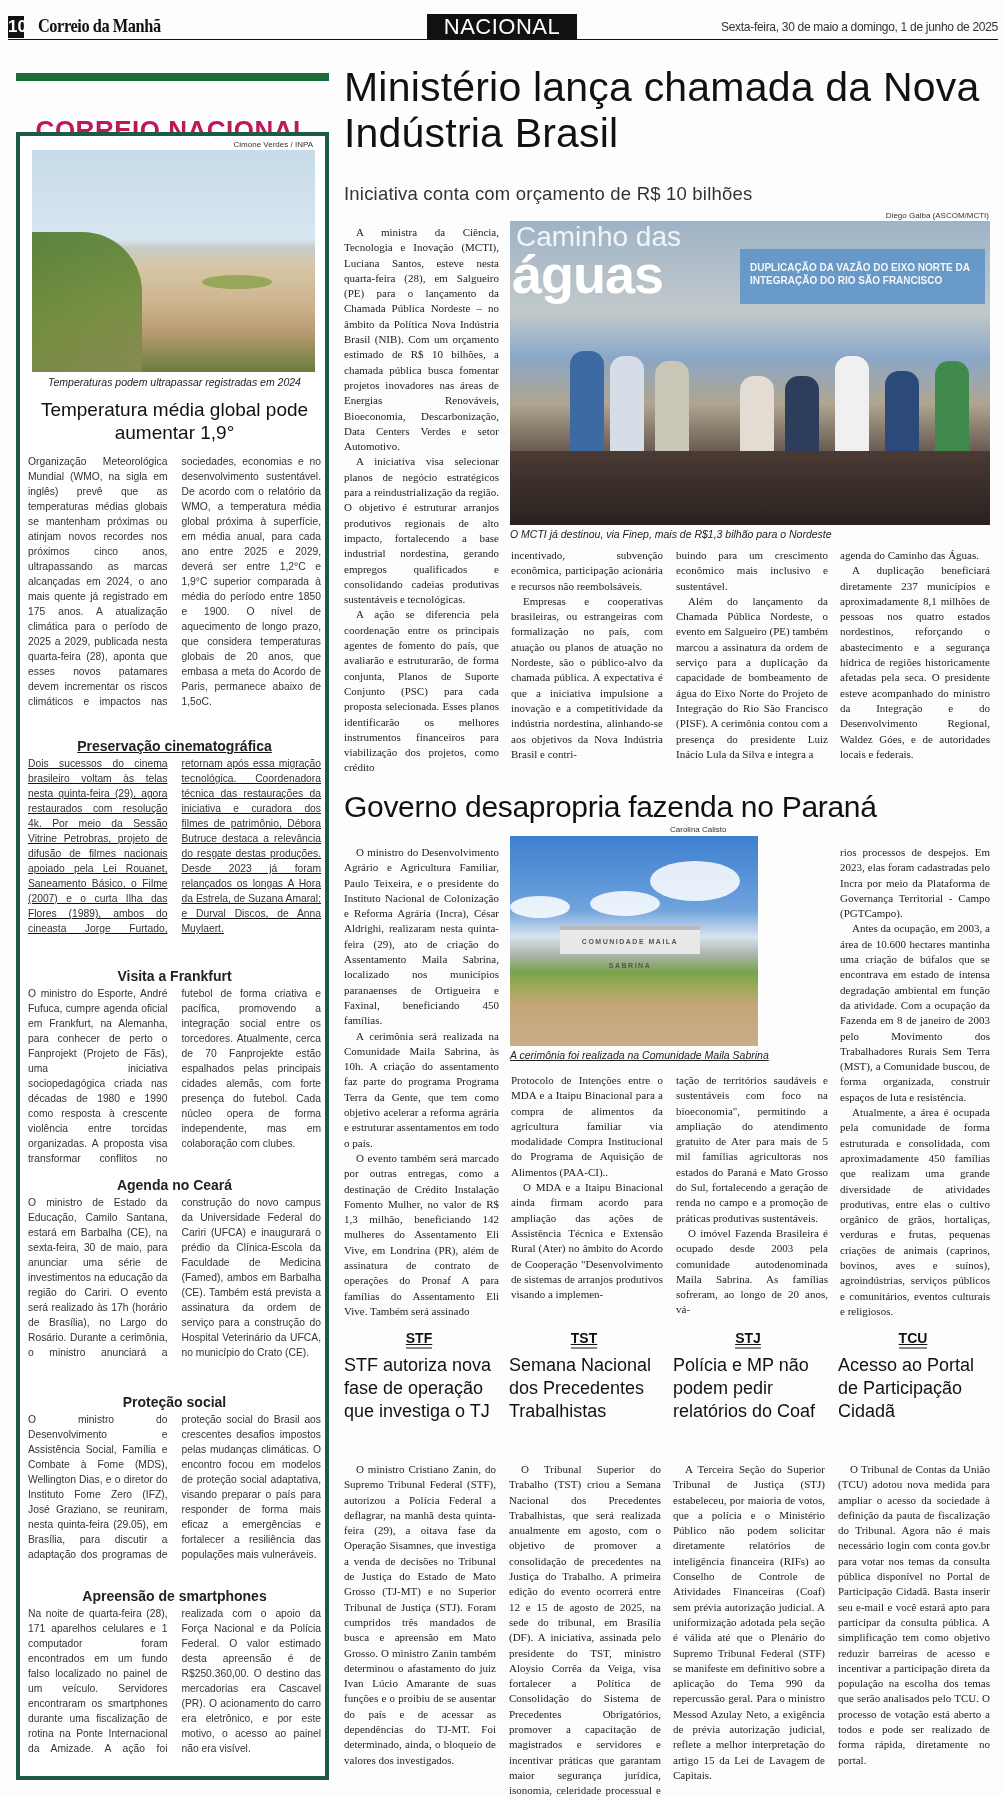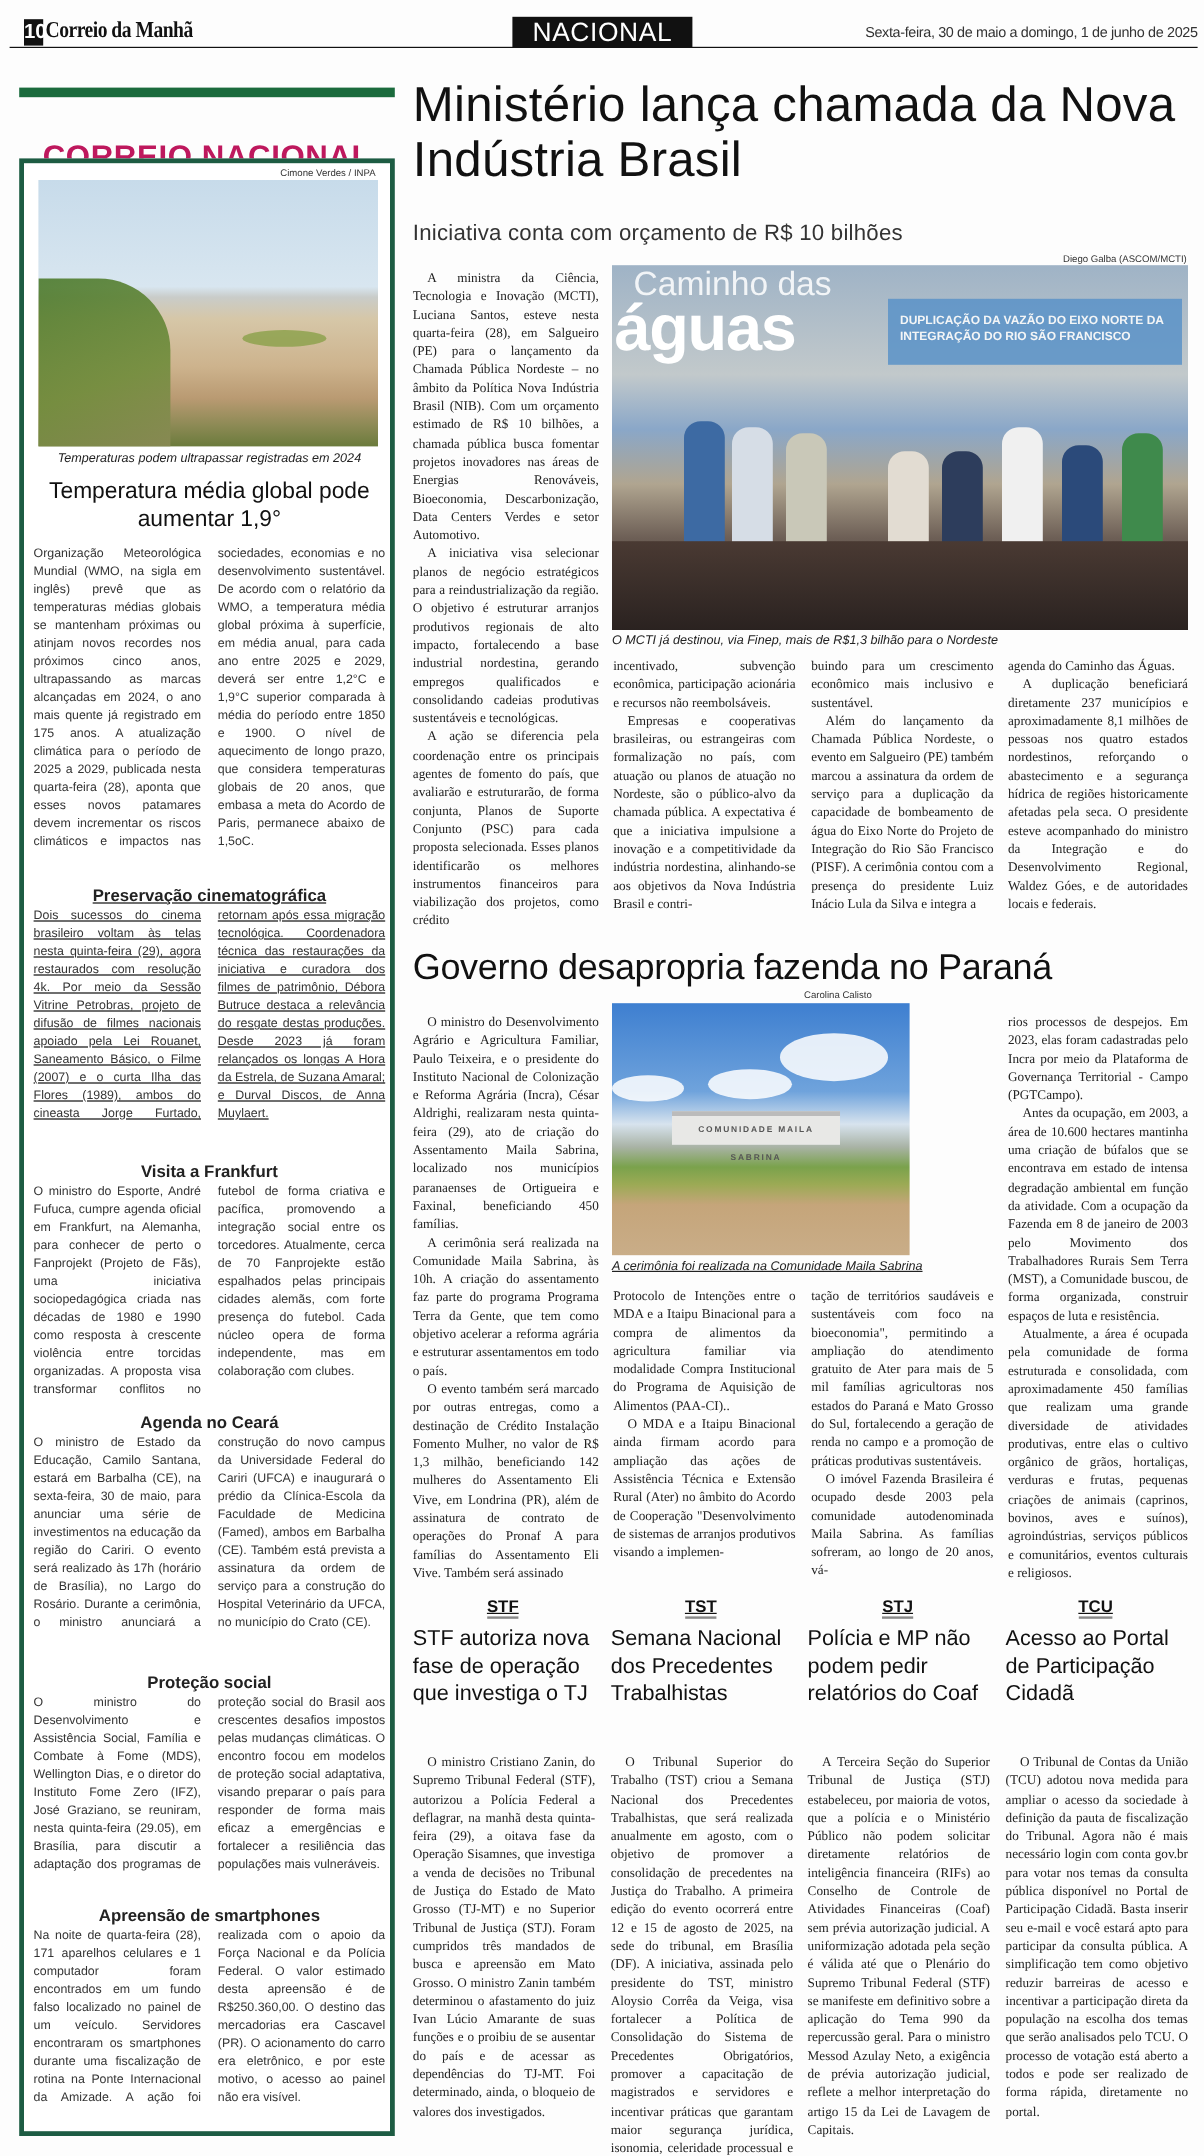--- a/index.html
+++ b/index.html
@@ -1,21 +1,21 @@
 <!DOCTYPE html>
 <html><head>
 <meta charset="utf-8">
 <style>
   * { box-sizing: border-box; margin: 0; padding: 0; }
   html, body { width: 1003px; height: 1797px; background: #fdfdfd; overflow: hidden; }
   body { position: relative; font-family: "Liberation Serif", serif; color: #111; }
 
   
   .masthead { position: absolute; left: 8px; top: 14px; width: 990px; height: 26px; border-bottom: 1.5px solid #111; }
-  .page-num { position: absolute; left: 12px; top: 2px; width: 16px; height: 22px; background: #111; color: #fff; font: bold 17px "Liberation Sans", sans-serif; text-align: center; line-height: 22px; }
+  .page-num { position: absolute; left: 0; top: 2px; width: 16px; height: 22px; background: #111; color: #fff; font: bold 17px "Liberation Sans", sans-serif; text-align: center; line-height: 22px; }
   .paper-name { position: absolute; left: 30px; top: 1px; font: bold 19px "Liberation Serif", serif; letter-spacing: -0.5px; transform: scaleX(0.86); transform-origin: left; }
   .section-tag { position: absolute; left: 395px; top: 0; width: 150px; height: 26px; background: #111; color: #fff; font: 22px "Liberation Sans", sans-serif; text-align: center; line-height: 26px; letter-spacing: 0.5px; margin-left: 24px; }
   .dateline { position: absolute; right: 0; top: 6px; font: 12px "Liberation Sans", sans-serif; color: #333; letter-spacing: -0.3px; }
 
   
   .side-bar-top { position: absolute; left: 16px; top: 73px; width: 313px; height: 8px; background: #1b6b3d; }
   .side-title { position: absolute; left: 16px; top: 88px; width: 313px; text-align: center; font: bold 26px "Liberation Sans", sans-serif; letter-spacing: 0.5px; color: #be185d; margin-top: 27px; }
   .side-box { position: absolute; left: 16px; top: 132px; width: 313px; height: 1648px; border: 4px solid #1d5c43; background: #fff; }
   .side-credit { position: absolute; right: 12px; top: 4px; font: 8px "Liberation Sans", sans-serif; color: #333; }
   .side-photo { position: absolute; left: 12px; top: 14px; width: 283px; height: 222px;
@@ -28,21 +28,21 @@
   .side-sub { text-align: center; font: bold 14px "Liberation Sans", sans-serif; color: #222; margin-bottom: 2px; }
   .two-col { column-count: 2; column-gap: 14px; font: 10.3px "Liberation Sans", sans-serif; line-height: 15px; color: #333; text-align: justify; hyphens: auto; }
 
   
   .main-title { position: absolute; left: 344px; top: 64px; width: 650px; font: 41px "Liberation Sans", sans-serif; line-height: 46px; color: #111; letter-spacing: 0.2px; }
   .main-sub { position: absolute; left: 344px; top: 183px; font: 18.5px "Liberation Sans", sans-serif; color: #333; letter-spacing: 0.2px; }
   .main-credit { position: absolute; right: 14px; top: 211px; font: 8px "Liberation Sans", sans-serif; color: #333; }
   .main-photo { position: absolute; left: 510px; top: 221px; width: 480px; height: 304px; overflow: hidden;
      background: linear-gradient(180deg, #9fb3c6 0%, #c2c9cb 30%, #8aa7c8 45%, #b0a590 60%, #6c5e55 75%, #3b3330 100%); }
   .main-photo .banner { position: absolute; left: 230px; top: 28px; width: 245px; height: 55px; background: #5b93c8; opacity: .85; color: #fff; font: bold 10px "Liberation Sans", sans-serif; padding: 12px 10px; line-height: 13px; }
-  .main-photo .big1 { position: absolute; left: 18px; top: 0; color: rgba(255,255,255,.85); font: 28px "Liberation Sans", sans-serif; text-align: center; }
+  .main-photo .big1 { position: absolute; left: 6px; top: 0; color: rgba(255,255,255,.85); font: 28px "Liberation Sans", sans-serif; text-align: center; }
   .main-photo .big2 { position: absolute; left: 2px; top: 22px; color: #fff; font: bold 54px "Liberation Sans", sans-serif; letter-spacing: -1px; }
   .main-photo .people { position: absolute; left: 40px; top: 100px; width: 420px; height: 160px; }
   .main-photo .p { position: absolute; bottom: 0; width: 34px; border-radius: 14px 14px 0 0; }
   .main-photo .crowd { position: absolute; left: 0; top: 230px; width: 480px; height: 74px; background: linear-gradient(180deg, #4a3a33, #2a2220); }
   .main-caption { position: absolute; left: 510px; top: 528px; font: italic 10.5px "Liberation Sans", sans-serif; color: #222; }
   .body-serif { font: 11px "Liberation Serif", serif; line-height: 15.3px; color: #222; text-align: justify; hyphens: auto; }
   .body-serif p { text-indent: 12px; }
   .col { position: absolute; }
 
   

